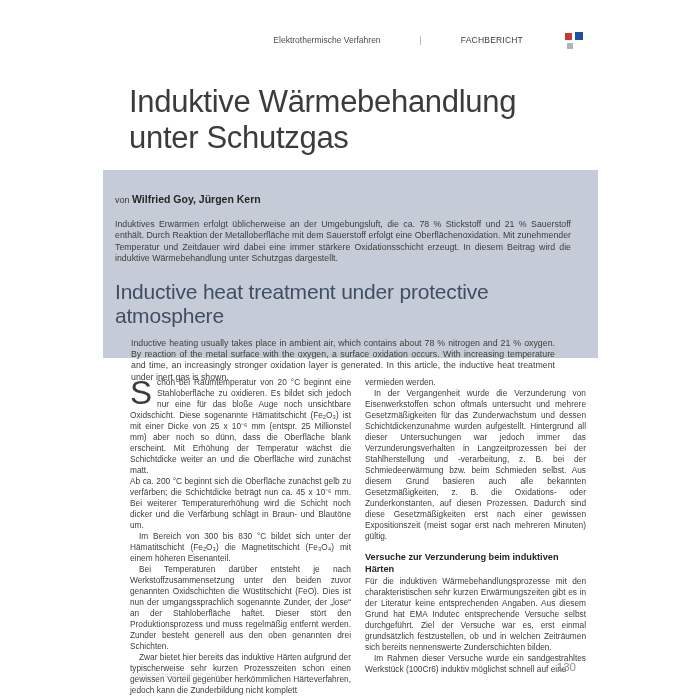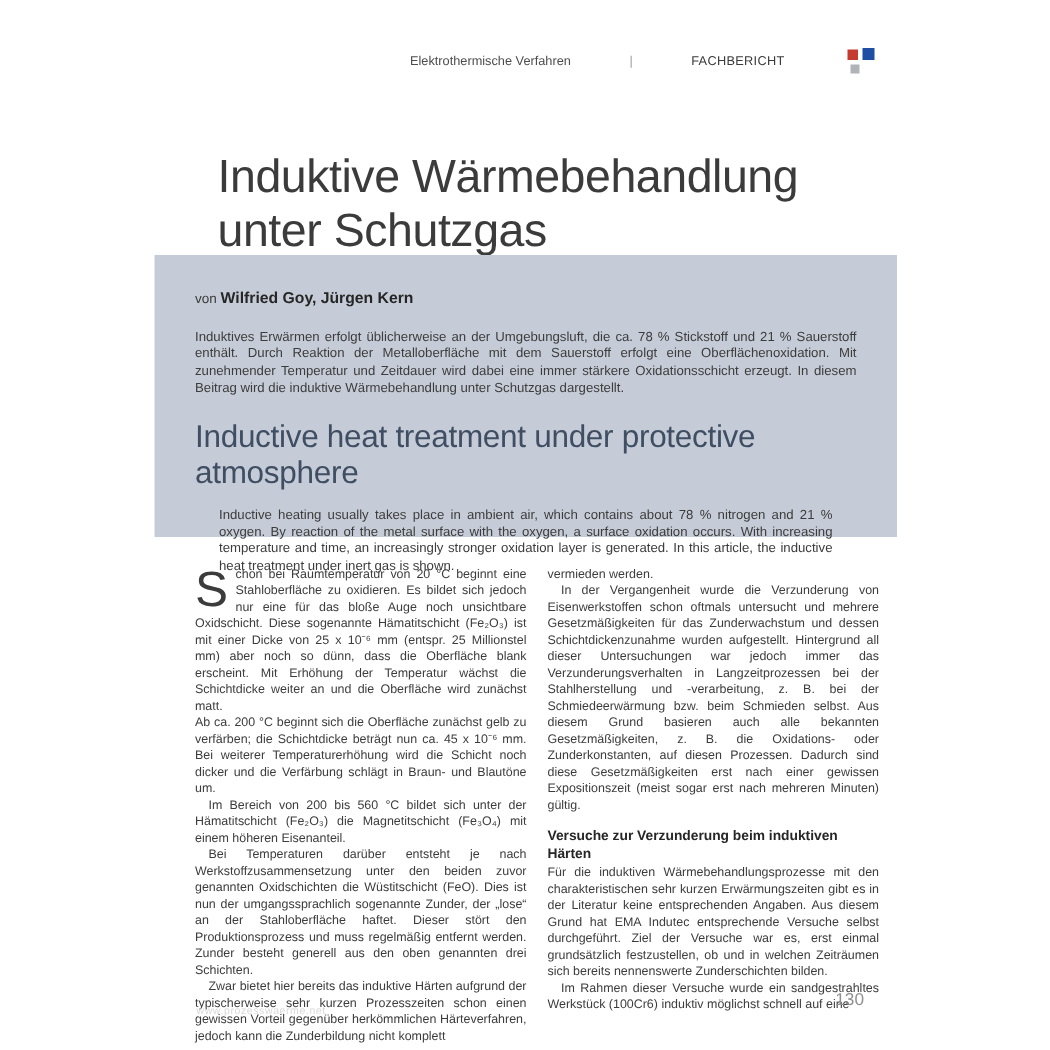--- a/index.html
+++ b/index.html
@@ -22,30 +22,30 @@
   .header .sep { color:#9aa0a8; margin:0 4px; }
   .header .section { font-weight:normal; color:#3a3a3a; letter-spacing:0.2px; }
   .logo { position:relative; width:24px; height:18px; margin-left:6px; margin-top:-3px; }
   .sq { position:absolute; display:block; }
   .sq.red  { left:1px;  top:1px; width:7px; height:7px; }
   .sq.blue { left:11px; top:0;   width:8px; height:8px; }
   .sq.gray { left:3px;  top:11px; width:6px; height:6px; }
 
   
   .title {
-    position:absolute; left:129px; top:84px; margin:16px;
+    position:absolute; left:129px; top:84px; margin:0;
     font-size:31px; line-height:36px; font-weight:300;
     color:#3b3b3b; letter-spacing:-0.3px;
   }
 
   
   .abstract-box {
     position:absolute; left:103px; top:170px;
     width:495px; height:188px; box-sizing:border-box;
-    padding:23px 27px 0 27px;
+    padding:23px 27px 0 12px;
   }
   .byline { margin:0; font-size:9px; color:#3a3a3a; }
   .byline strong { font-size:10.5px; color:#262626; }
   .de-abstract {
     margin:14px 0 0; font-size:8.8px; line-height:11.4px;
     text-align:justify; color:#3c3c3c;
   }
   .en-title {
     margin:15px 0 0; font-size:21px; font-weight:400;
     letter-spacing:-0.2px; line-height:24px;
@@ -112,21 +112,21 @@
     <p class="de-abstract">Induktives Erwärmen erfolgt üblicherweise an der Umgebungsluft, die ca. 78 % Stickstoff und 21 % Sauerstoff enthält. Durch Reaktion der Metalloberfläche mit dem Sauerstoff erfolgt eine Oberflächenoxidation. Mit zunehmender Temperatur und Zeitdauer wird dabei eine immer stärkere Oxidationsschicht erzeugt. In diesem Beitrag wird die induktive Wärmebehandlung unter Schutzgas dargestellt.</p>
     <h2 class="en-title" id="en-title" style="color: rgb(63, 78, 99);">Inductive heat treatment under protective atmosphere</h2>
     <p class="en-abstract">Inductive heating usually takes place in ambient air, which contains about 78 % nitrogen and 21 % oxygen. By reaction of the metal surface with the oxygen, a surface oxidation occurs. With increasing temperature and time, an increasingly stronger oxidation layer is generated. In this article, the inductive heat treatment under inert gas is shown.</p>
   </div>
 
   <div class="columns">
     <div class="col col-left">
       <p class="first"><span class="dropcap">S</span><span>chon bei Raumtemperatur von 20 °C beginnt eine Stahloberfläche zu oxidieren. Es bildet sich jedoch nur eine für das bloße Auge noch unsichtbare Oxidschicht. Diese sogenannte Hämatitschicht (Fe₂O₃) ist mit einer Dicke von 25 x 10⁻⁶ mm (entspr. 25 Millionstel mm) aber noch so dünn, dass die Oberfläche blank erscheint. Mit Erhöhung der Temperatur wächst die Schichtdicke weiter an und die Oberfläche wird zunächst matt.</span></p>
       <div class="plist">
           <p>Ab ca. 200 °C beginnt sich die Oberfläche zunächst gelb zu verfärben; die Schichtdicke beträgt nun ca. 45 x 10⁻⁶ mm. Bei weiterer Temperaturerhöhung wird die Schicht noch dicker und die Verfärbung schlägt in Braun- und Blautöne um.</p>
-          <p>Im Bereich von 200 bis 560 °C bildet sich unter der Hämatitschicht (Fe₂O₃) die Magnetitschicht (Fe₃O₄) mit einem höheren Eisenanteil.</p>
+          <p>Im Bereich von 300 bis 830 °C bildet sich unter der Hämatitschicht (Fe₂O₃) die Magnetitschicht (Fe₃O₄) mit einem höheren Eisenanteil.</p>
           <p>Bei Temperaturen darüber entsteht je nach Werkstoffzusammensetzung unter den beiden zuvor genannten Oxidschichten die Wüstitschicht (FeO). Dies ist nun der umgangssprachlich sogenannte Zunder, der „lose“ an der Stahloberfläche haftet. Dieser stört den Produktionsprozess und muss regelmäßig entfernt werden. Zunder besteht generell aus den oben genannten drei Schichten.</p>
           <p>Zwar bietet hier bereits das induktive Härten aufgrund der typischerweise sehr kurzen Prozesszeiten schon einen gewissen Vorteil gegenüber herkömmlichen Härteverfahren, jedoch kann die Zunderbildung nicht komplett</p>
         </div>
     </div>
     <div class="col col-right">
       <div class="plist">
           <p>vermieden werden.</p>
           <p>In der Vergangenheit wurde die Verzunderung von Eisenwerkstoffen schon oftmals untersucht und mehrere Gesetzmäßigkeiten für das Zunderwachstum und dessen Schichtdickenzunahme wurden aufgestellt. Hintergrund all dieser Untersuchungen war jedoch immer das Verzunderungsverhalten in Langzeitprozessen bei der Stahlherstellung und -verarbeitung, z. B. bei der Schmiedeerwärmung bzw. beim Schmieden selbst. Aus diesem Grund basieren auch alle bekannten Gesetzmäßigkeiten, z. B. die Oxidations- oder Zunderkonstanten, auf diesen Prozessen. Dadurch sind diese Gesetzmäßigkeiten erst nach einer gewissen Expositionszeit (meist sogar erst nach mehreren Minuten) gültig.</p>
         </div>
       <h3 class="subheading">Versuche zur Verzunderung beim induktiven Härten</h3>

